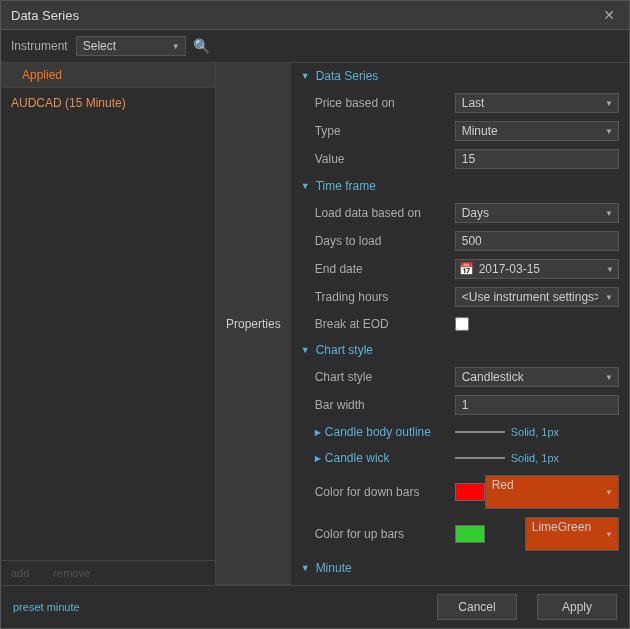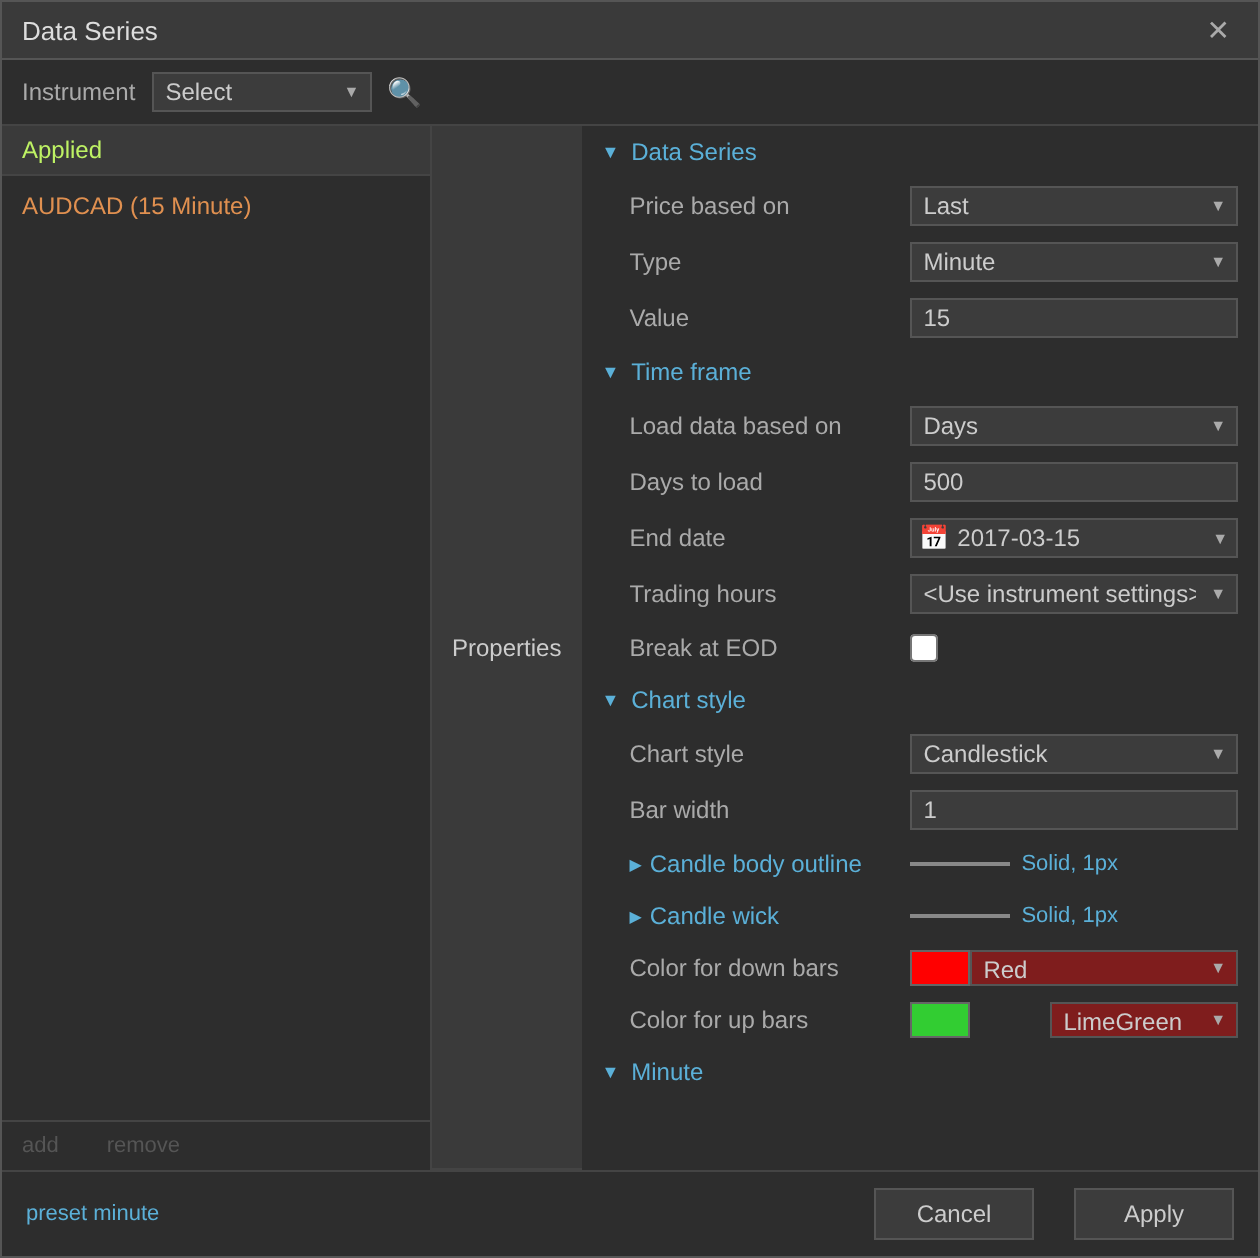--- a/index.html
+++ b/index.html
@@ -105,22 +105,22 @@
     .left-panel {
       width: 215px;
       background: #2d2d2d;
       border-right: 1px solid #444;
       display: flex;
       flex-direction: column;
     }
 
     .applied-header {
       background: #3a3a3a;
-      padding: 5px 10px;
-      color: #bef264;
+      padding: 5px 21px;
+      color: #f97316;
       font-size: 12px;
       border-bottom: 1px solid #444;
     }
 
     .applied-list {
       flex: 1;
       overflow-y: auto;
       padding: 4px 0;
     }
 
@@ -311,24 +311,24 @@
       cursor: pointer;
     }
 
     .color-swatch {
       width: 30px;
       height: 14px;
       border: 1px solid #666;
     }
 
     .color-select {
-      background: #7f1d1d;
-      border: 1px solid #555;
-      color: #ccc;
-      padding: 2px 20px 0 6px;
+      background: #c2410c;
+      border: 1px solid #555;
+      color: #ccc;
+      padding: 2px 20px 16px 6px;
       font-size: 12px;
       flex: 1;
       appearance: none;
       -webkit-appearance: none;
       cursor: pointer;
     }
 
     .color-select-wrap {
       display: flex;
       align-items: center;

